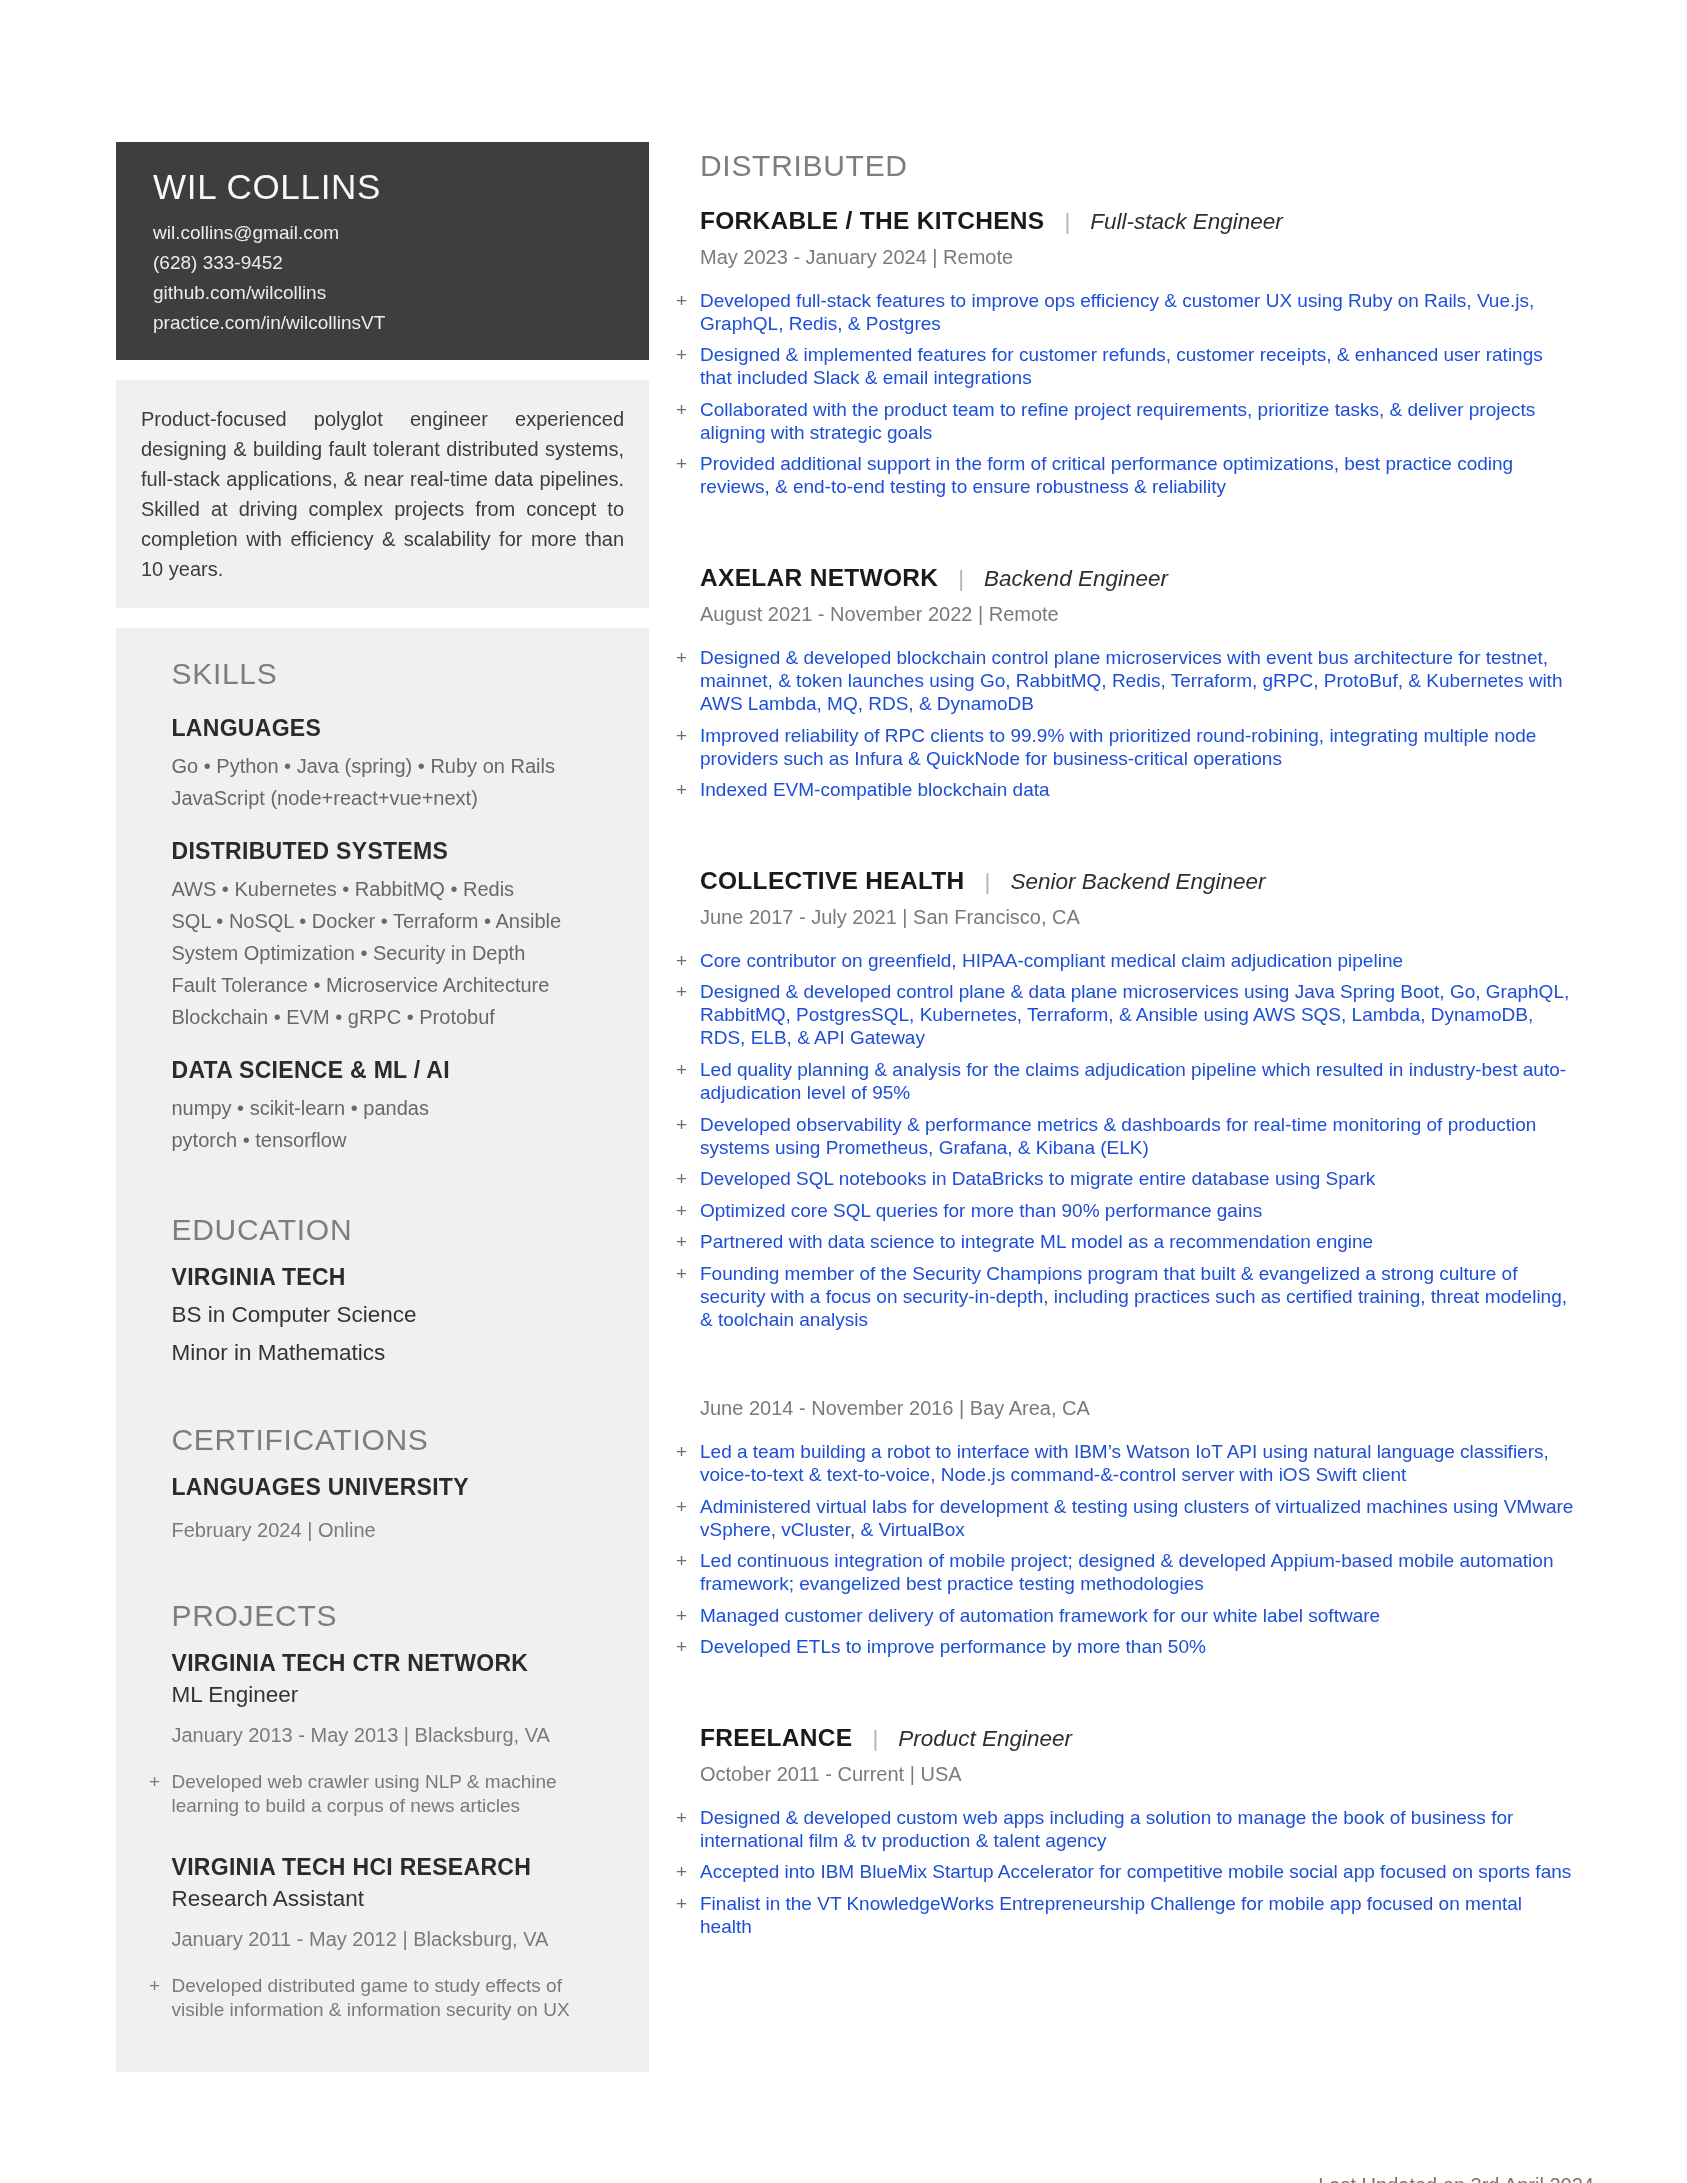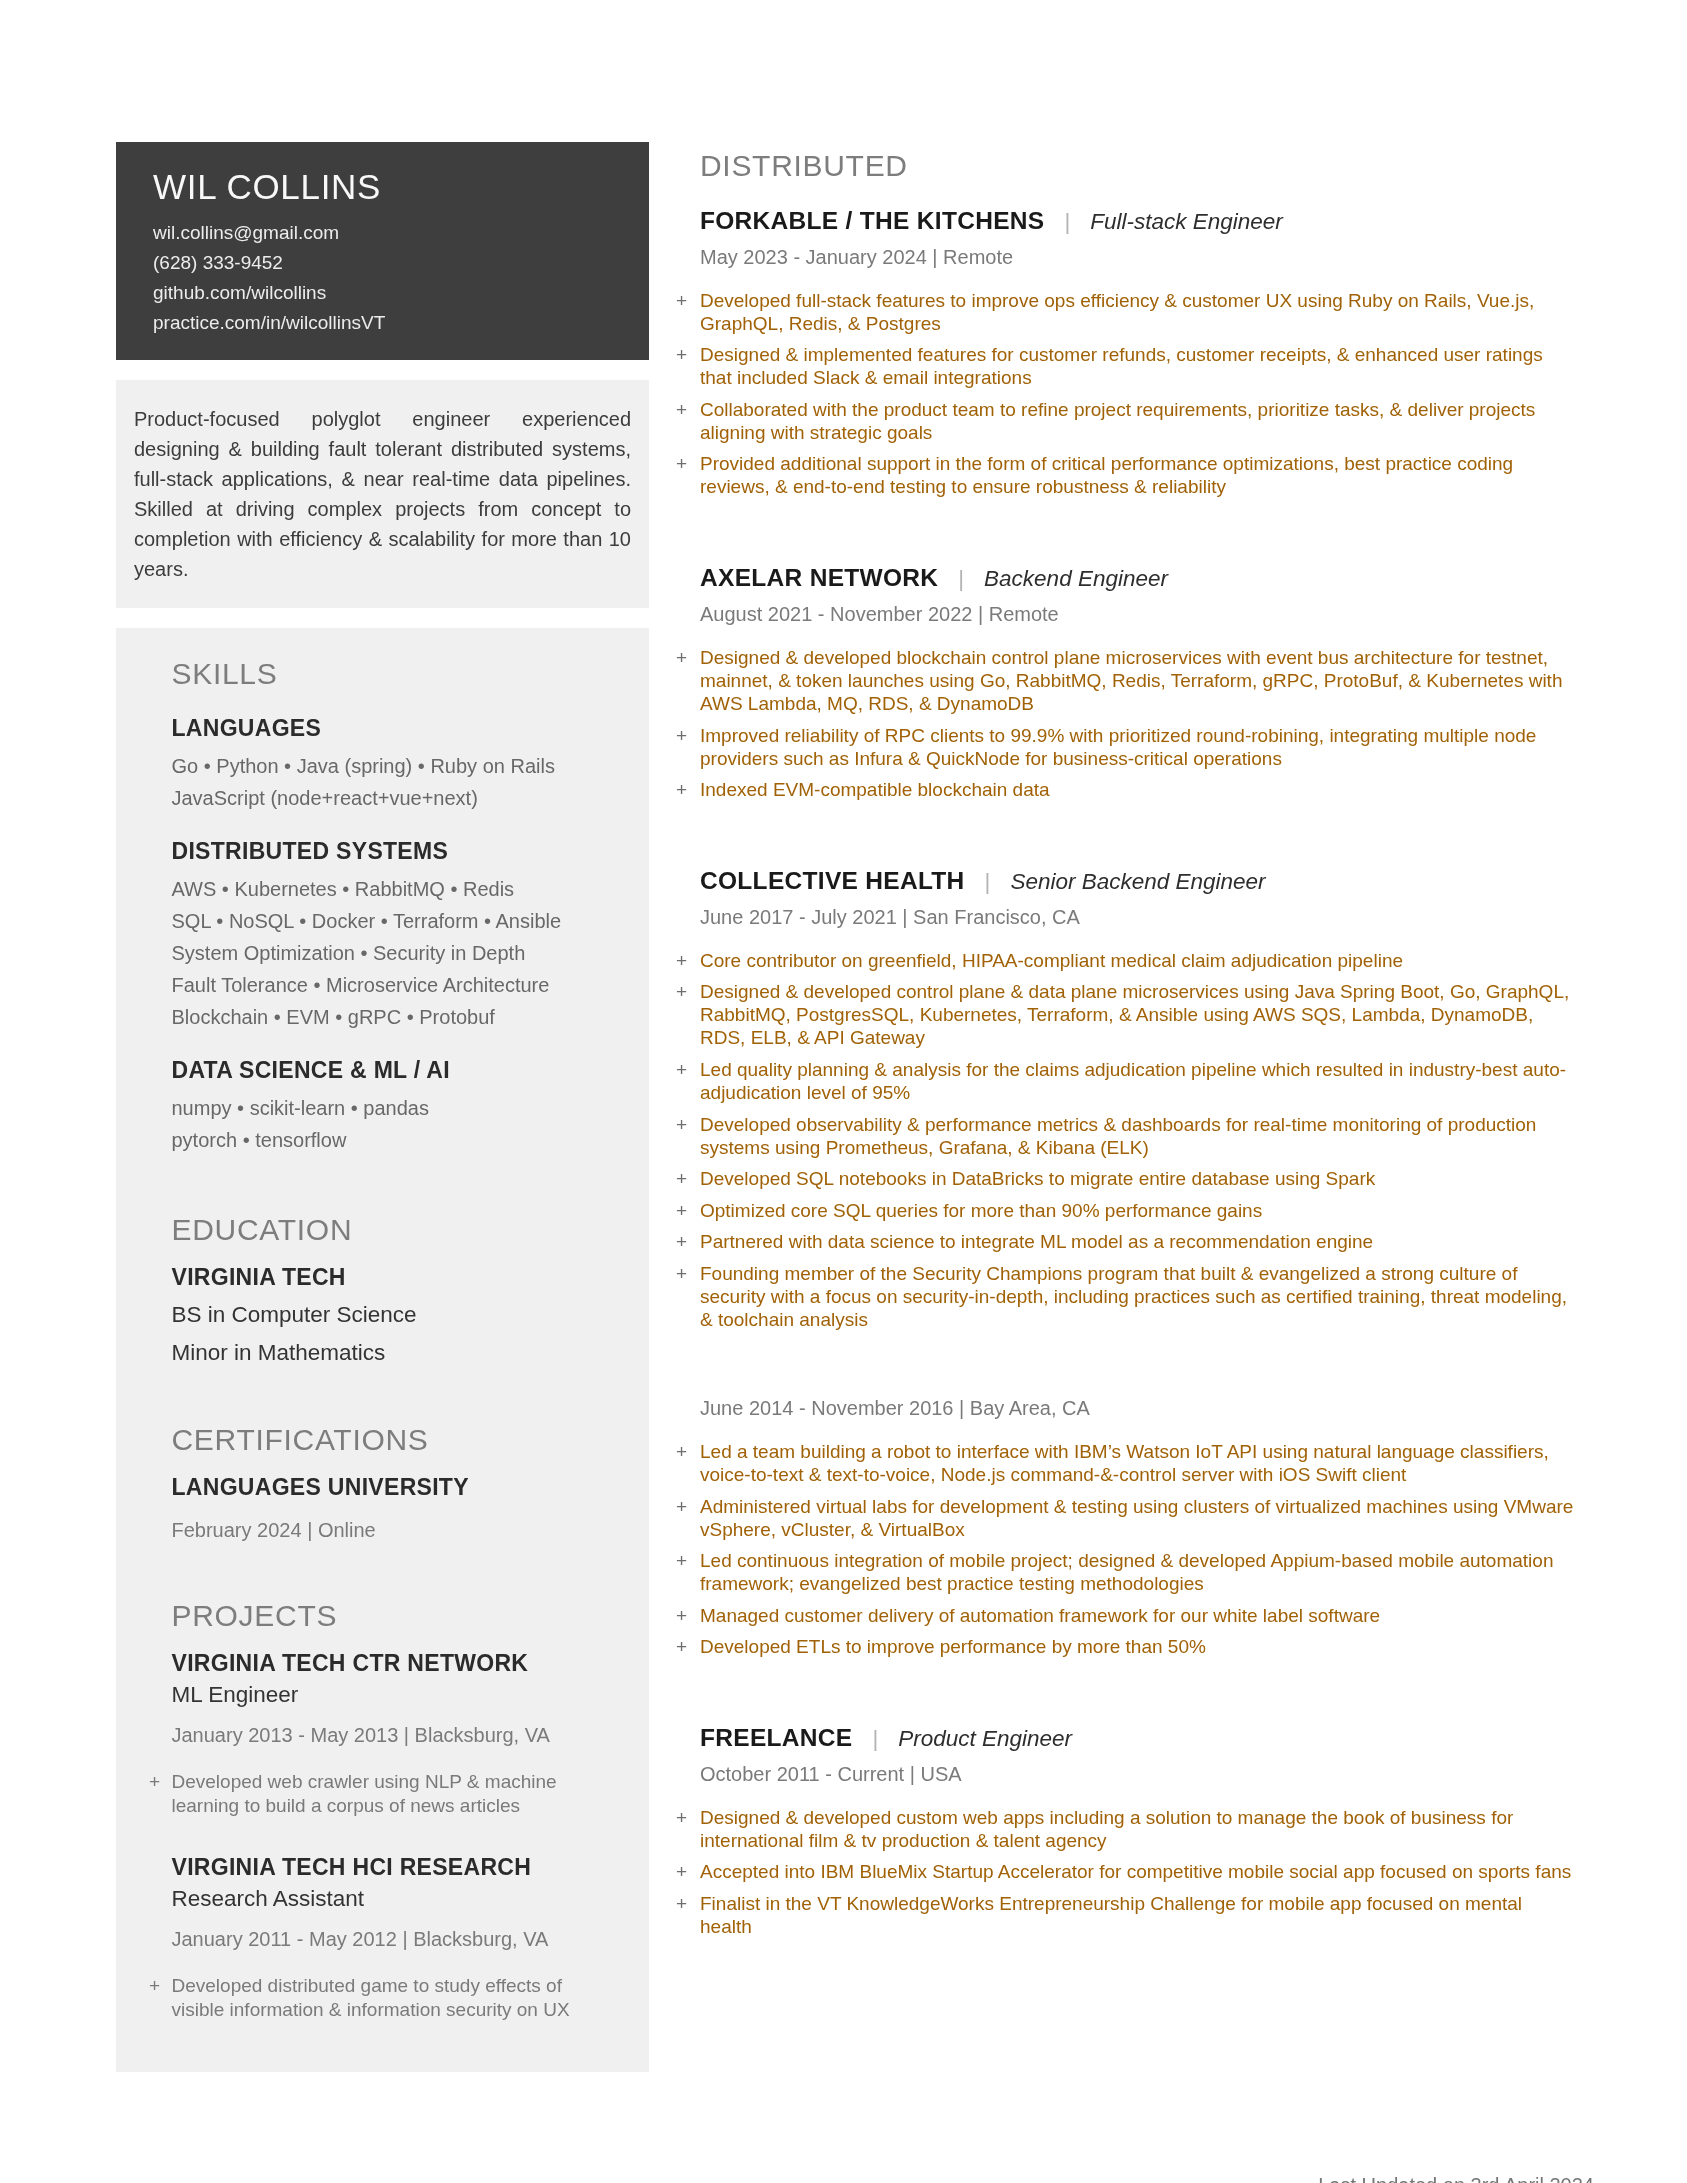--- a/index.html
+++ b/index.html
@@ -6,21 +6,21 @@
   body { width: 1687px; height: 2183px; font-family: "Liberation Sans", sans-serif; }
   .page { position: relative; width: 1687px; height: 2183px; background: #ffffff; overflow: hidden; margin-top: 48px; }
 
   
   .left-col { position: absolute; left: 116px; top: 94px; width: 533px; }
 
   .header-box { background: #3e3e3e; color: #ffffff; padding: 25px 37px 22.5px 37px; }
   .person-name { font-size: 35px; font-weight: 400; letter-spacing: 0.7px; margin: 0 0 10.6px 0; color: #f8f8f8; }
   .contact-line { font-size: 19px; line-height: 30px; color: #ececec; font-weight: 400; }
 
-  .summary-box { margin-top: 20px; background: #f0f0f0; padding: 24px 18px; }
+  .summary-box { margin-top: 20px; background: #f0f0f0; padding: 24px 25px; }
   .summary-box p { margin: 0; font-size: 20px; line-height: 30px; color: #3c3c3c; text-align: justify; }
 
   .sidebar-box { margin-top: 20px; background: #f0f0f0; padding: 29px 33px 42px 33px; }
   .sb-section + .sb-section { margin-top: 57px; }
 
   .section-heading { font-size: 30px; font-weight: 400; color: #7d7d7d; letter-spacing: 0.7px; margin: 0 0 17px 0; }
   .sidebar-box .section-heading { margin-left: 22.5px; }
   .indent { margin-left: 22.5px; }
 
   .edu-school { font-size: 23px; font-weight: 700; color: #2b2b2b; letter-spacing: 0.3px; margin-bottom: 10.6px; }
@@ -50,21 +50,21 @@
   .job + .job { margin-top: 66px; }
   .job-header { margin-left: 24px; }
   .company { font-size: 24.5px; font-weight: 700; color: #1a1a1a; letter-spacing: 0.3px; }
   .divider { font-size: 22.5px; color: #b3b3b3; margin: 0 17px; }
   .role { font-size: 22.5px; color: #2e2e2e; font-style: italic; }
   .job-meta { margin: 10.6px 0 0 24px; font-size: 20px; color: #7a7a7a; }
 
   .bullets { list-style: none; margin: 20px 0 0 0; padding: 0; }
   .bullets .bullet { display: flex; margin-bottom: 8.6px; }
   .bullets .marker { flex: none; width: 24px; font-size: 19px; line-height: 23px; color: #6e6e6e; }
-  .bullets .btext { flex: 1; font-size: 19px; line-height: 23px; color: #a16207; }
+  .bullets .btext { flex: 1; font-size: 19px; line-height: 23px; color: #1d4ed8; }
 
   
   .footer-note { position: absolute; right: 93px; bottom: 34px; font-size: 20px; color: #757575; }
   .footer-bar { position: absolute; left: 116px; bottom: 0; width: 533px; height: 5.3px; background: #3e3e3e; }
 </style>
 </head>
 <body>
 
 <div class="page">
 

